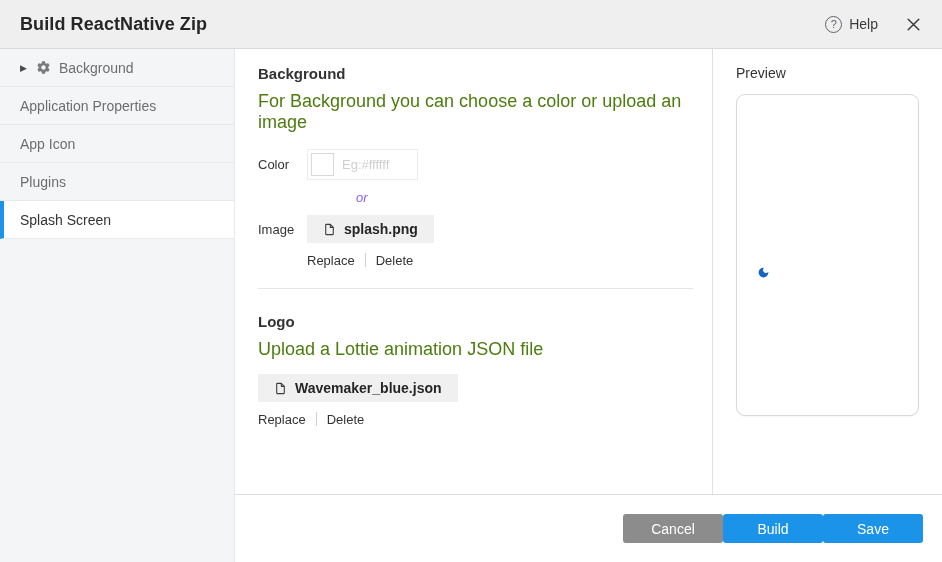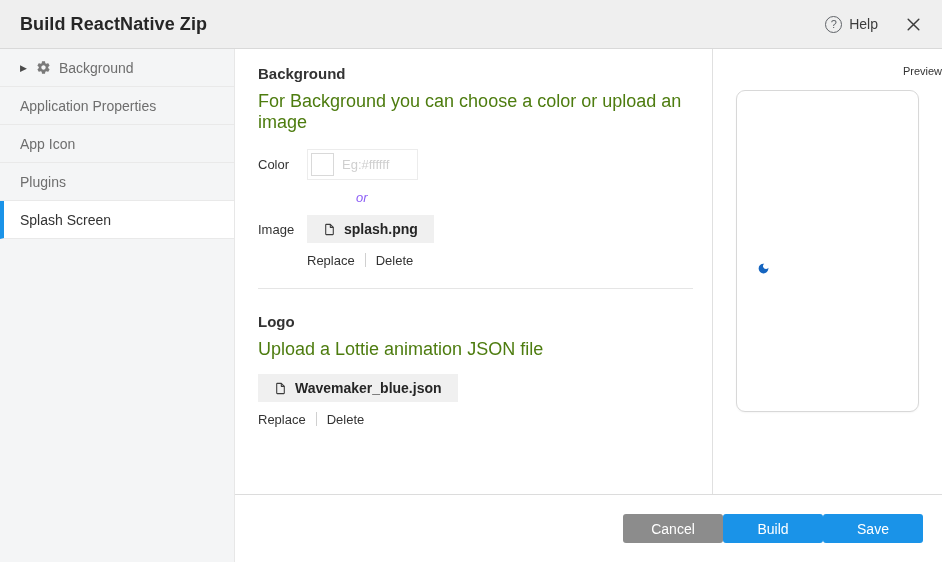--- a/index.html
+++ b/index.html
@@ -45,21 +45,21 @@
   .link-row { display:flex; margin-top:10px; font-size:13px; color:#333; }
   .link-row.indent { margin-left:49px; }
   .link-row .lnk { cursor:pointer; }
   .link-row .sep { width:1px; height:14px; background:#d0d0d0; margin:0 10px; }
   .divider { border:none; border-top:1px solid #e5e5e5; margin-top:20px; }
   .logo-section { margin-top:24px; }
   .logo-chip-row { margin-top:14px; }
 
   
   .preview-panel { flex:1; border-left:1px solid #e0e0e0; padding:16px 0 0 23px; background:#fff; }
-  .preview-title { font-size:11px; color:#333;text-align:right; }
+  .preview-title { font-size:14px; color:#333; }
   .preview-frame { margin-top:13px; width:183px; height:322px; background:#fff; border:1px solid #d8d8d8; border-radius:9px; box-shadow:0 1px 2px rgba(0,0,0,.04); position:relative; }
   .moon { position:absolute; left:20px; top:171px; display:flex; }
 
   
   .footer { height:68px; flex:0 0 auto; border-top:1px solid #dcdcdc; background:#fff; display:flex; align-items:center; justify-content:flex-end; padding-right:19px; }
   .btn { width:100px; height:29px; border:none; border-radius:3px; font-size:14px; color:#fff; font-family:"Liberation Sans", sans-serif; cursor:pointer; }
   .btn-cancel { background:var(--cancel,#8c8c8c); }
   .btn-primary { background:var(--accent,#1a93e8); }
 </style>
 </head>

